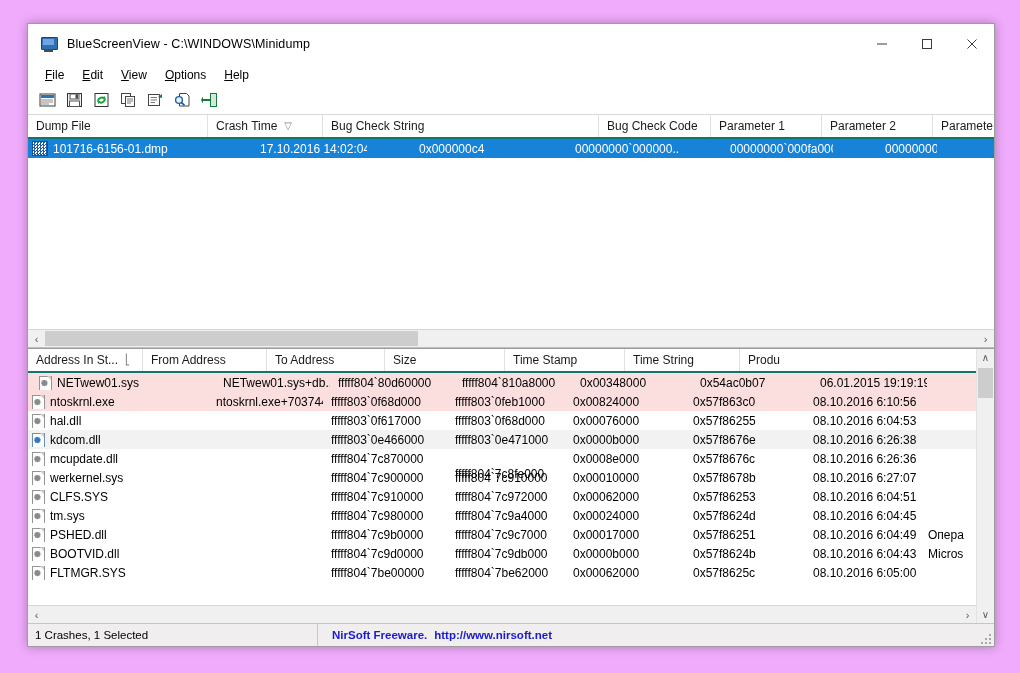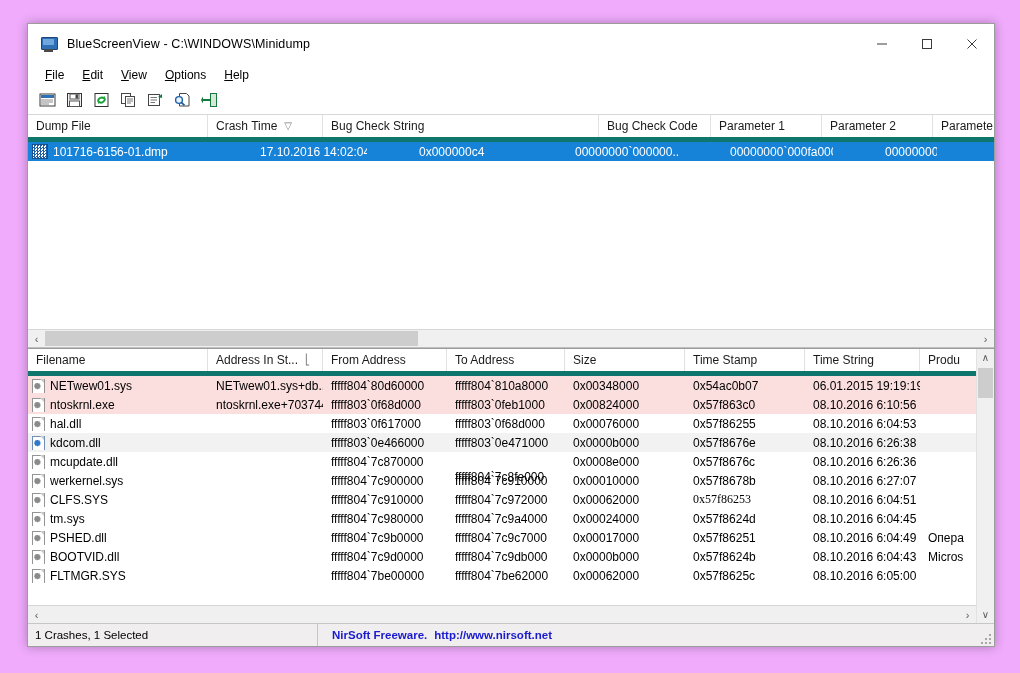--- a/index.html
+++ b/index.html
@@ -82,21 +82,21 @@
   }
   .pane-bottom{
     flex:1 1 auto;display:flex;flex-direction:column;background:#fff;
     border-top:1px solid #9c9c9c;
     overflow:hidden;
   }
   
   .grid-head{
     height:22px;flex:0 0 22px;display:flex;
     background:#ffffff;
-    border-bottom:5px solid #0f766e;
+    border-bottom:2px solid #0f766e;
     position:relative;
   }
   .gh-cell{
     font-size:12px;color:#1a1a1a;
     display:flex;align-items:center;
     padding-left:8px;
     border-right:1px solid #e1e1e1;
     box-sizing:border-box;
     white-space:nowrap;overflow:hidden;
     position:relative;
@@ -343,23 +343,20 @@
         </div>
         <div class="hs-arrow">›</div>
       </div>
     </div>
 
     <div class="pane-bottom">
       <div class="pane-bottom-inner">
         <div class="pane-bottom-left">
 
           <div class="grid-head">
-            <div class="gh-cell" style="width:180px">
-              <span>Filename</span>
-            </div>
             <div class="gh-cell" style="width:115px">
               <span>Address In St...</span>
               <span class="sort-ind">⎣</span>
             </div>
             <div class="gh-cell" style="width:124px">
               <span>From Address</span>
             </div>
             <div class="gh-cell" style="width:118px">
               <span>To Address</span>
             </div>
@@ -372,21 +369,21 @@
             <div class="gh-cell" style="width:115px">
               <span>Time String</span>
             </div>
             <div class="gh-cell" style="width:45px;border-right:none">
               <span>Produ</span>
             </div>
           </div>
 
           <div class="grid-body" id="modules-body">
               <div class="row flagged">
-                <div class="cell with-icon" style="width: 180px;">
+                <div class="cell with-icon" style="width: 180px; margin-left: 7px;">
                   <span class="file-ico">
                     <span class="pg"></span>
                     <span class="fold"></span>
                     <span class="gear"></span>
                   </span>
                   <span>NETwew01.sys</span>
                 </div>
                 <div class="cell" style="width: 115px;">NETwew01.sys+db...</div>
                 <div class="cell" style="width: 124px;">fffff804`80d60000</div>
                 <div class="cell" style="width: 118px;">fffff804`810a8000</div>
@@ -486,21 +483,21 @@
                     <span class="pg"></span>
                     <span class="fold"></span>
                     <span class="gear"></span>
                   </span>
                   <span>CLFS.SYS</span>
                 </div>
                 <div class="cell" style="width: 115px;"></div>
                 <div class="cell" style="width: 124px;">fffff804`7c910000</div>
                 <div class="cell" style="width: 118px;">fffff804`7c972000</div>
                 <div class="cell" style="width: 120px;">0x00062000</div>
-                <div class="cell" style="width: 120px; font-family: Liberation Serif, serif;">0x57f86253</div>
+                <div class="cell" style="width: 120px;">0x57f86253</div>
                 <div class="cell" style="width: 115px;">08.10.2016 6:04:51</div>
                 <div class="cell" style="width: 45px;"></div>
               </div>
               <div class="row">
                 <div class="cell with-icon" style="width: 180px;">
                   <span class="file-ico">
                     <span class="pg"></span>
                     <span class="fold"></span>
                     <span class="gear"></span>
                   </span>

